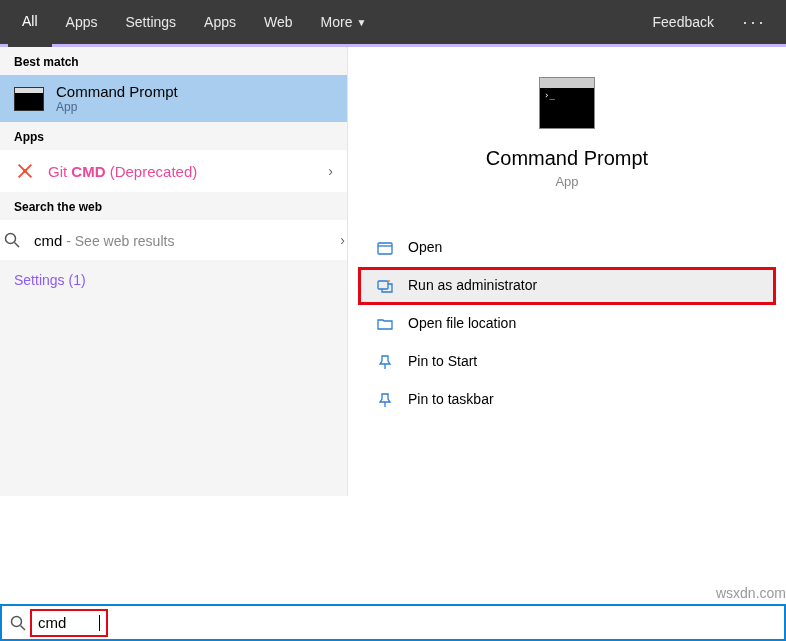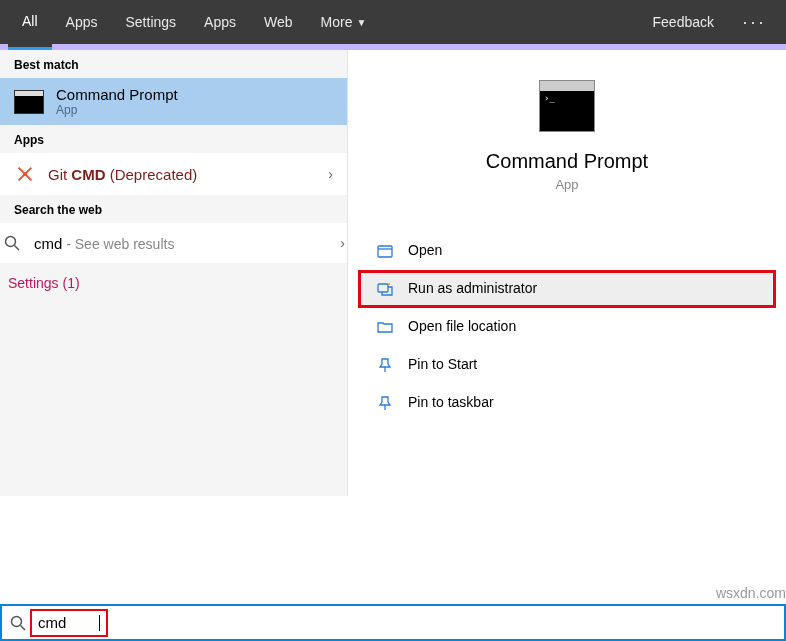--- a/index.html
+++ b/index.html
@@ -8,46 +8,46 @@
 
 .header { background: #3b3b3b; height: 44px; display: flex; align-items: center; padding: 0 8px; color: #fff; font-size: 14px; }
 .tab { padding: 0 14px; height: 56px; display: flex; align-items: center; cursor: pointer; color: #e8e8e8; }
 .tab.active { border-bottom: 3px solid #2e9fee; background: #3b3b3b; color: #fff; }
 .tab.more .chev { margin-left: 4px; font-size: 10px; }
 .spacer { flex: 1; }
 .feedback { padding: 0 16px; color: #e8e8e8; cursor: pointer; font-size: 14px; }
 .more-dots { padding: 0 12px; color: #e8e8e8; cursor: pointer; font-size: 18px; letter-spacing: 2px; }
 
 
-.content { display: flex; height: 452px; background: #fff; border-top: 6px solid #c4b5fd; }
+.content { display: flex; height: 452px; background: #fff; border-top: 3px solid #c4b5fd; }
 .left { width: 348px; background: #f5f5f5; border-right: 1px solid #e5e5e5; }
 .right { flex: 1; background: #fff; padding: 0; }
 
 
 .section-header { font-size: 12px; font-weight: 600; padding: 8px 14px 6px; color: #000; background: #f5f5f5; }
 .best-match { background: #a8cdee; padding: 8px 14px; display: flex; align-items: center; gap: 12px; }
 .cmd-thumb-small { width: 30px; height: 24px; background: #000; border: 1px solid #333; position: relative; flex-shrink: 0; }
 .cmd-thumb-small::before { content:""; position:absolute; top:0; left:0; right:0; height:5px; background:#ddd; }
 .best-match .title { font-size: 15px; color: #000; }
 .best-match .sub { font-size: 12px; color: #4a6a8a; }
 
 .app-item { padding: 10px 14px; display: flex; align-items: center; justify-content: space-between; background: #fff; }
 .app-item .left-part { display: flex; align-items: center; gap: 12px; }
 .git-icon { width: 22px; height: 22px; display: flex; align-items: center; justify-content: center; font-size: 16px; }
-.git-cmd-text { font-size: 15px; color: #7f1d1d; }
+.git-cmd-text { font-size: 15px; color: #ec4899; }
 .git-cmd-text b { font-weight: 700; }
 .chevron-r { color: #666; font-size: 14px; }
 
 .search-web-item { padding: 10px 2px; display: flex; align-items: center; justify-content: space-between; background: #fff; }
 .search-web-item .left-part { display: flex; align-items: center; gap: 12px; }
 .search-ic { width: 20px; height: 20px; display: flex; align-items: center; justify-content: center; color:#555;}
 .search-web-item .text { font-size: 15px; }
 .see-results { color: #888; font-size: 14px; }
 
-.settings-row { padding: 12px 8px; font-size: 14px; color: #be185d; background: #f5f5f5; }
+.settings-row { padding: 12px 14px; font-size: 14px; color: #8b5cf6; background: #f5f5f5; }
 
 
 .preview { display: flex; flex-direction: column; align-items: center; padding: 30px 20px 10px; }
 .cmd-thumb-big { width: 56px; height: 52px; background: #000; border: 1px solid #888; position: relative; margin-bottom: 18px; }
 .cmd-thumb-big::before { content:""; position:absolute; top:0; left:0; right:0; height:10px; background:#ccc; }
 .cmd-thumb-big::after { content:"›_"; position:absolute; top:12px; left:4px; color:#fff; font-size:9px; font-family:monospace;}
 .prev-title { font-size: 20px; color: #000; margin-bottom: 4px; }
 .prev-sub { font-size: 13px; color: #888; margin-bottom: 30px; }
 
 .actions { width: 100%; padding: 0 10px; }

